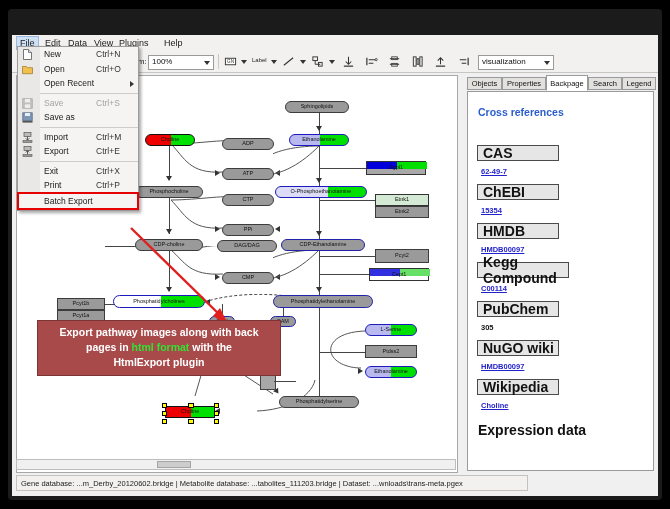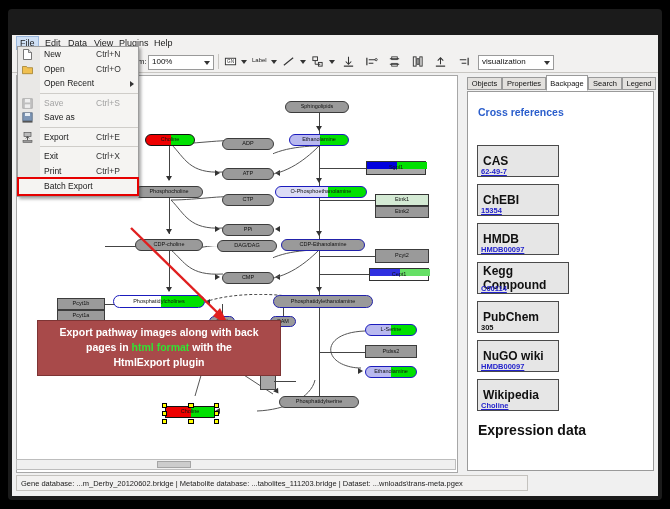--- a/index.html
+++ b/index.html
@@ -87,22 +87,22 @@
   
   .rpanel{position:absolute;left:447px;top:40px;width:195px;height:396px;background:#f0f0f0;}
   .tabs{position:absolute;left:8px;top:0;width:187px;height:16px;}
   .tab{position:absolute;top:2px;height:13px;border:1px solid #9a9a9a;background:#e3e1de;
        font-size:7.5px;color:#111;display:flex;align-items:center;justify-content:center;
        box-sizing:border-box;}
   .tab.active{background:#fff;top:0;height:16px;border-bottom:1px solid #fff;font-weight:normal;}
   .panel-body{position:absolute;left:8px;top:16px;width:187px;height:380px;background:#fff;
               border:1px solid #9a9a9a;box-sizing:border-box;overflow:hidden;}
   .xref-title{position:absolute;left:10px;top:14px;font-size:10.5px;font-weight:bold;color:#2b5ecc;}
-  .dbbox{position:absolute;left:9px;width:82px;height:32px;background:#e6e6e6;border:1px solid #4a4a4a;
-         box-sizing:border-box;font-size:12px;font-weight:bold;color:#111;display:flex;
+  .dbbox{position:absolute;left:9px;width:82px;height:16px;background:#e6e6e6;border:1px solid #4a4a4a;
+         box-sizing:border-box;font-size:14px;font-weight:bold;color:#111;display:flex;
          align-items:center;padding-left:5px;}
   .dbval{position:absolute;left:13px;font-size:7.5px;color:#2222cc;font-weight:bold;text-decoration:underline;}
   .dbval.plain{color:#111;text-decoration:none;}
   .expr{position:absolute;left:10px;font-size:14px;font-weight:bold;color:#111;}
 
   
   .sb-h{position:absolute;background:#f0f0f0;border:1px solid #bdbdbd;box-sizing:border-box;}
   .sb-thumb{position:absolute;background:#cdcdcd;border:1px solid #a5a5a5;box-sizing:border-box;}
 
   
@@ -118,21 +118,21 @@
 
 
     <div class="winbody">
 
       <div class="menubar">
         <div class="menu-item sel" style="left:4px;">File</div>
         <div class="menu-item" style="left:29px;">Edit</div>
         <div class="menu-item" style="left:52px;">Data</div>
         <div class="menu-item" style="left:78px;">View</div>
         <div class="menu-item" style="left:103px;">Plugins</div>
-        <div class="menu-item" style="left:138px;">Help</div>
+        <div class="menu-item" style="left:148px;">Help</div>
       </div>
 
       <div class="toolbar">
         <div class="tb-sep" style="left:105px;"></div>
         <div class="tb-label" style="left:112px;">Zoom:</div>
         <div class="combo" style="left:136px;width:64px;">
           <span class="cv">100%</span>
           <span class="ar"></span>
         </div>
         <div class="tb-sep" style="left:206px;"></div>
@@ -507,20 +507,29 @@
           <rect x="0.8" y="0.8" width="9.4" height="8" fill="#7d96b6" stroke="#4a5d75" stroke-width="0.7"></rect>
           <rect x="3" y="1" width="5" height="3" fill="#e7eef5"></rect>
           <rect x="0.5" y="9" width="10" height="1.6" fill="#555"></rect>
         </svg>
         <span class="lab">Save as</span>
         <span class="acc"></span>
       </div>
 
       <div class="fm-sep"></div>
 
+      <div class="fm-row">
+        <svg class="ico" viewBox="0 0 11 11">
+          <rect x="2" y="0.6" width="7" height="4" fill="#bbb" stroke="#555" stroke-width="0.7"></rect>
+          <path d="M5.5 4.6 v3.2 M3.8 6.4 L5.5 8.1 L7.2 6.4" stroke="#333" stroke-width="0.8" fill="none"></path>
+          <rect x="1" y="8.6" width="9" height="1.8" fill="#999" stroke="#555" stroke-width="0.6"></rect>
+        </svg>
+        <span class="lab">Import</span>
+        <span class="acc">Ctrl+M</span>
+      </div>
 
       <div class="fm-row">
         <svg class="ico" viewBox="0 0 11 11">
           <rect x="2" y="0.6" width="7" height="4" fill="#bbb" stroke="#555" stroke-width="0.7"></rect>
           <path d="M5.5 8.1 v-3.2 M3.8 6.4 L5.5 4.7 L7.2 6.4" stroke="#333" stroke-width="0.8" fill="none"></path>
           <rect x="1" y="8.6" width="9" height="1.8" fill="#999" stroke="#555" stroke-width="0.6"></rect>
         </svg>
         <span class="lab">Export</span>
         <span class="acc">Ctrl+E</span>
       </div>

